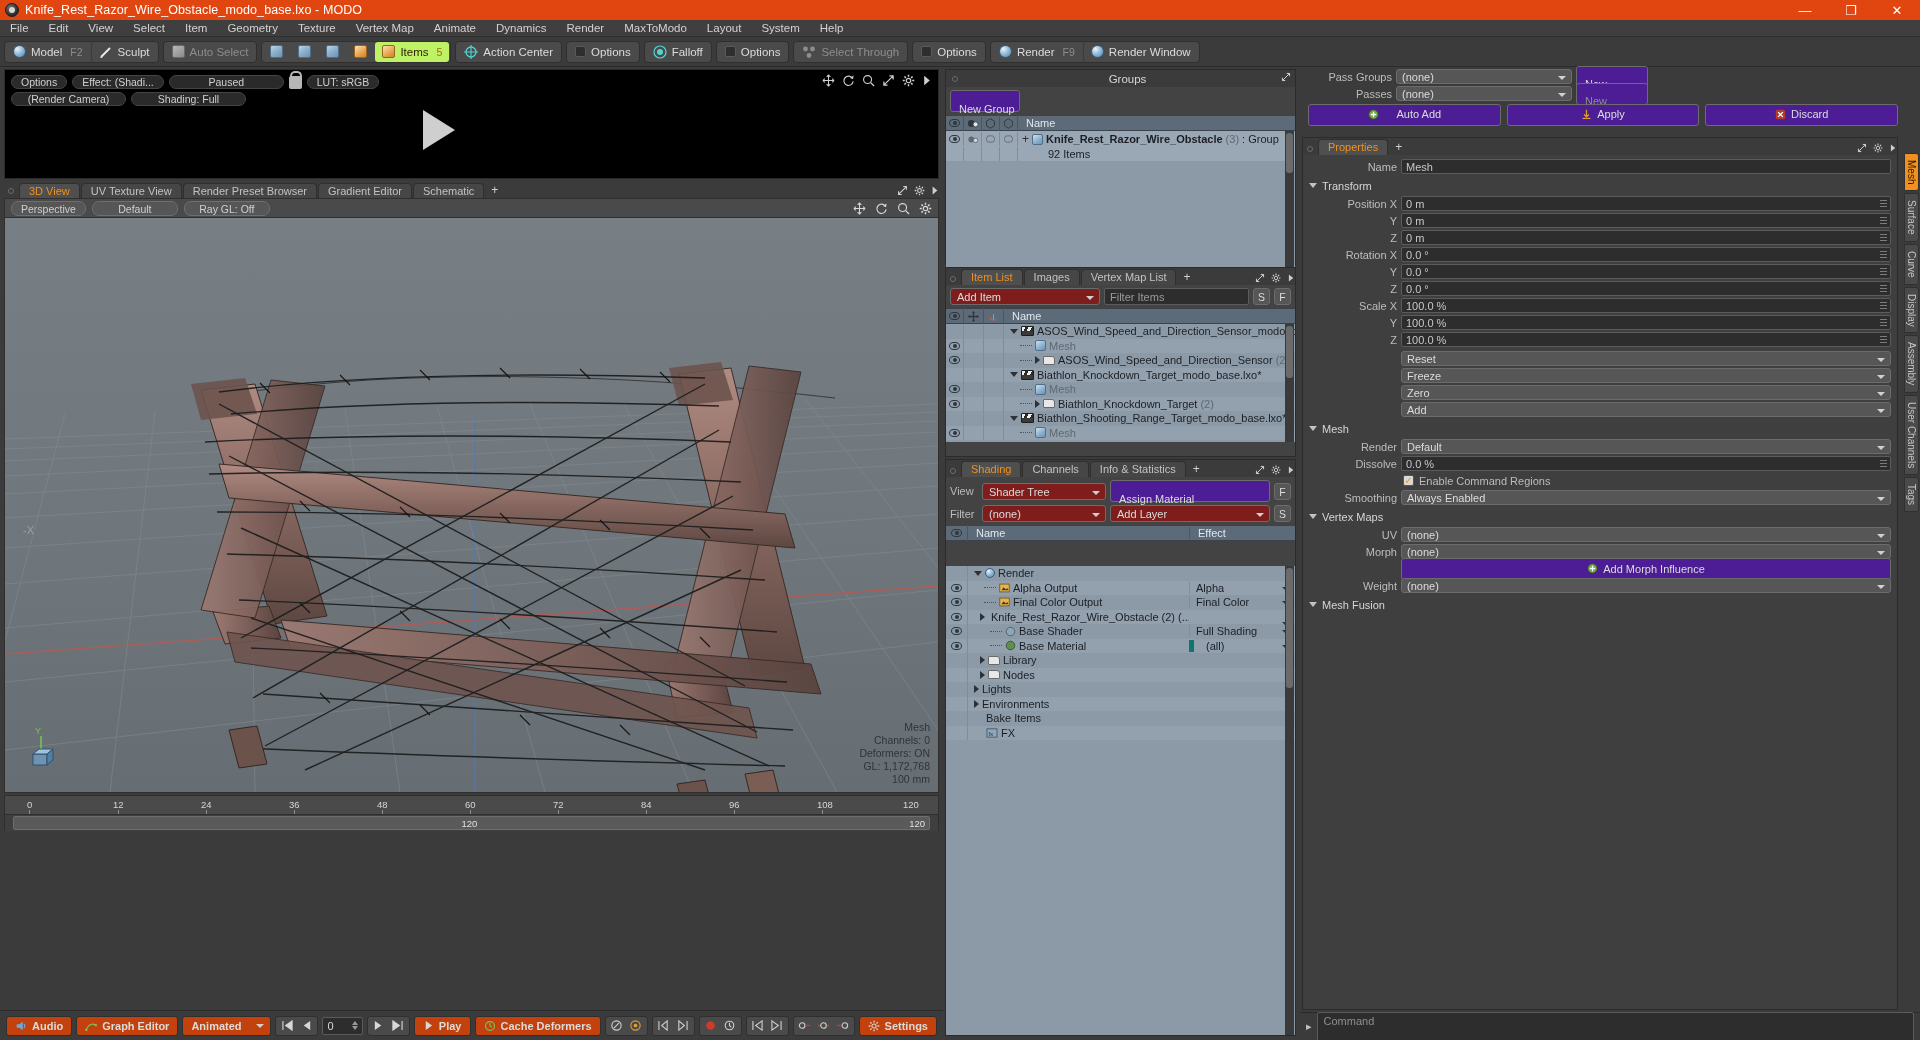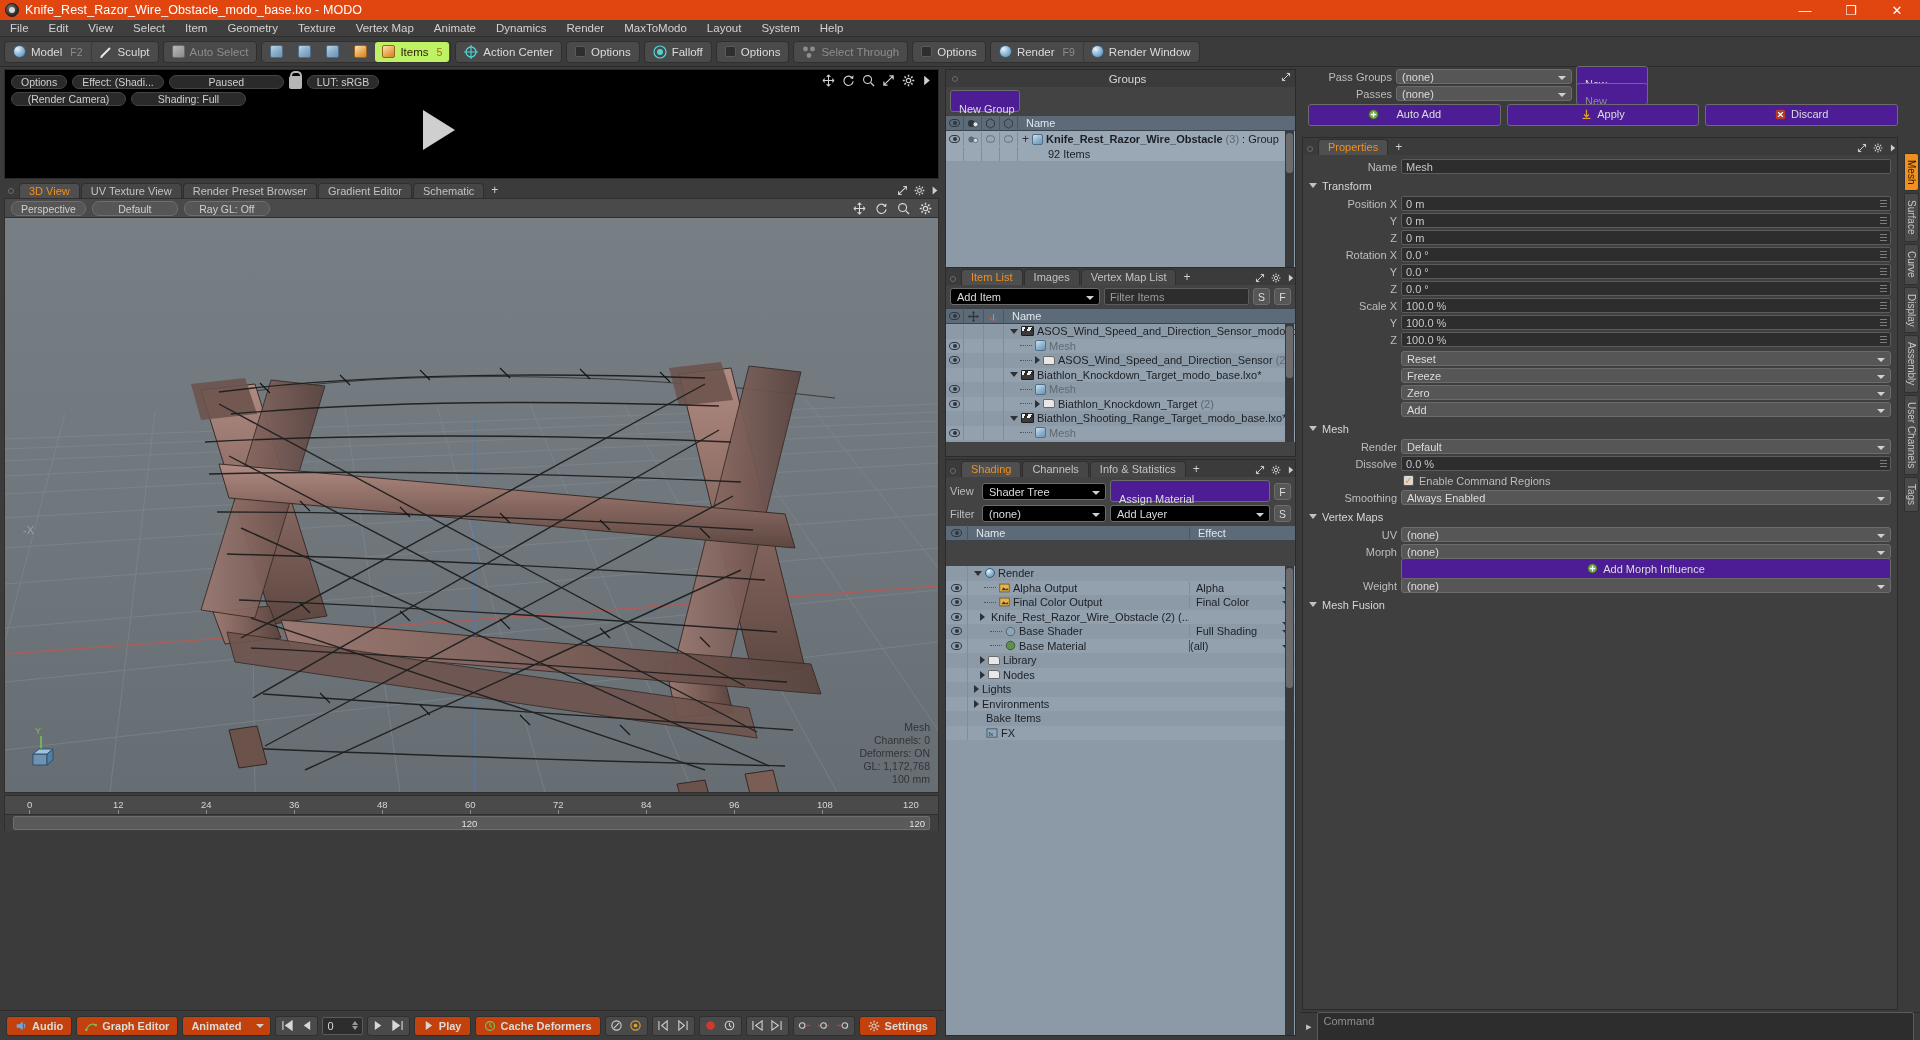--- a/index.html
+++ b/index.html
@@ -221,21 +221,21 @@
   .field {
     height: 17px; background: #2d2d2d; border: 1px solid #5b5b5b; border-radius: 2px;
     font-size: 11px; color: #c8c8c8; padding: 0 5px; line-height: 16px; flex: 1;
   }
   .sq-btn {
     width: 17px; height: 17px; background: #565656; border: 1px solid #6c6c6c;
     border-radius: 3px; font-size: 10.5px; color: #dcdcdc; text-align: center; line-height: 16px;
     flex: none;
   }
   .dd {
-    height: 17px; background: #000000; border: 1px solid #6c6c6c; border-radius: 3px;
+    height: 17px; background: #7f1d1d; border: 1px solid #6c6c6c; border-radius: 3px;
     font-size: 11px; color: #dcdcdc; padding: 0 16px 0 6px; line-height: 16px;
     position: relative; flex: 1; white-space: nowrap; overflow: hidden;
   }
   .dd::after {
     content: ""; position: absolute; right: 5px; top: 7px;
     border-left: 4px solid transparent; border-right: 4px solid transparent;
     border-top: 4px solid #d0d0d0;
   }
   .lbl-sm { font-size: 11px; color: #bcbcbc; white-space: nowrap; }
 
@@ -1265,21 +1265,21 @@
                 <i></i>
               </span>
             </span>
           <span class="nm" style="flex:1;padding-left:22px">
             <span class="dotline"></span>
             <svg width="11" height="11" viewBox="0 0 14 14">
                 <circle cx="7" cy="7" r="5.4" fill="#5f8f4e" stroke="#2d4a23"></circle>
               </svg>
             <span>Base Material</span>
           </span>
-          <span style="flex:0 0 106px;padding-left:0;border-left:1px solid #0f766e;position:relative">
+          <span style="flex:0 0 106px;padding-left:12px;border-left:5px solid #0f766e;position:relative">
             <span>(all)</span>
             <span style="position:absolute;right:5px;top:5px;width:0;height:0;border-left:4px solid transparent;border-right:4px solid transparent;border-top:4px solid #2f363d"></span>
           </span>
         </div>
 
         <div class="lrow">
           <span class="cell" style="width:22px"></span>
           <span class="nm" style="flex:1;padding-left:12px">
             <span class="tri-r"></span>
             <span class="folder"></span>

